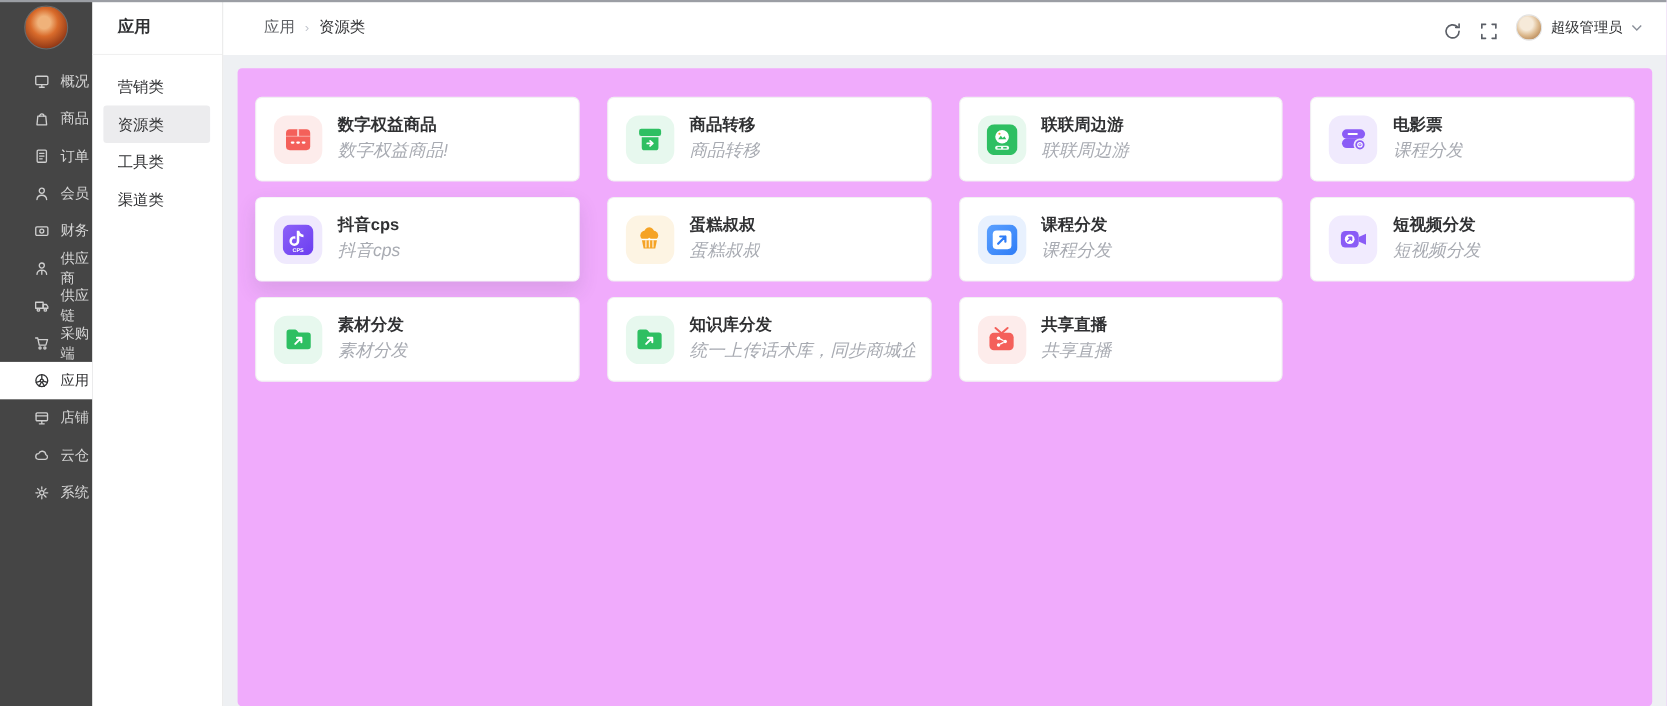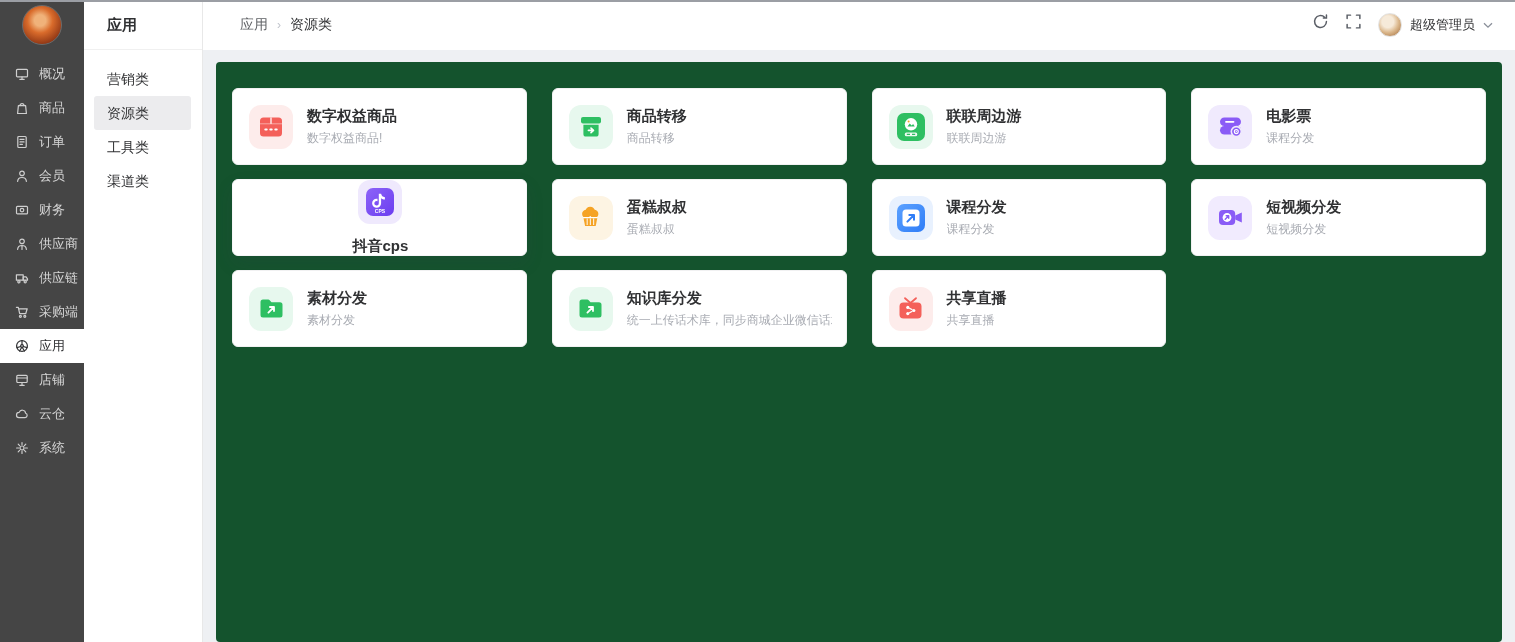--- a/index.html
+++ b/index.html
@@ -6,21 +6,21 @@
   html,body { width:1515px; height:642px; overflow:hidden;
     font-family:"Liberation Sans","DejaVu Sans",sans-serif; background:#eef0f3; }
   .top-line { position:absolute; top:0; left:0; width:1515px; height:2px; background:#9b9ea4; z-index:50; }
   .app { display:flex; height:642px; }
 
   
   .primary { width:84px; background:#454545; flex:none; display:flex; flex-direction:column; align-items:stretch; }
   .logo { width:40px; height:40px; border-radius:50%; margin:5px auto 12px;
     background:radial-gradient(circle at 45% 38%, #f0b27a 0 18%, #d96b2b 40%, #8c3414 78%, #5e2410 100%);
     border:1px solid #6b6b6b; }
-  .pnav-item { height:34px; display:flex; align-items:center; padding-left:15px; gap:10px;
+  .pnav-item { height:34px; display:flex; align-items:center; padding-left:31px; gap:10px;
     color:#d6d6d6; font-size:13px; cursor:pointer; }
   .pnav-item .pnav-icon { width:14px; height:14px; display:flex; align-items:center; color:#cfcfcf; }
   .pnav-item.active { background:#fff; color:#303133; }
   .pnav-item.active .pnav-icon { color:#303133; }
 
   
   .secondary { width:119px; background:#fff; border-right:1px solid #e8e8e8; flex:none; }
   .sec-header { height:50px; line-height:50px; padding-left:23px; font-size:15px; font-weight:bold;
     color:#303133; border-bottom:1px solid #f0f0f0; }
   .sec-list { padding-top:12px; }
@@ -29,40 +29,40 @@
   .snav-item.active { background:#ececee; }
 
   
   .main { flex:1; display:flex; flex-direction:column; min-width:0; }
   .hdr { height:50px; background:#fff; display:flex; align-items:center; justify-content:space-between;
     padding:0 22px 0 37px; flex:none; }
   .crumbs { display:flex; align-items:center; gap:9px; font-size:14px; }
   .crumb-first { color:#606266; cursor:pointer; }
   .crumb-sep { color:#c0c4cc; font-size:12px; }
   .crumb-last { color:#303133; }
-  .hdr-right { display:flex; align-items:flex-start; gap:16px; }
+  .hdr-right { display:flex; align-items:flex-end; gap:16px; }
   .hdr-icon { width:17px; height:17px; color:#5a5e66; cursor:pointer; display:flex; }
   .user { display:flex; align-items:center; gap:8px; cursor:pointer; }
   .avatar { width:24px; height:24px; border-radius:50%;
     background:radial-gradient(circle at 40% 35%, #f6ead9 0 30%, #dcb98e 55%, #b98a5a 80%, #8f6a46 100%);
     border:1px solid #e3e3e3; }
   .user-name { font-size:13px; color:#303133; }
   .caret { color:#8a8f99; display:flex; }
 
   .content { flex:1; padding:12px 13px 0 13px; overflow:hidden; }
-  .panel { background:#14532d; border-radius:4px; height:100%; padding:26px 16px; }
+  .panel { background:#f0abfc; border-radius:4px; height:100%; padding:26px 16px; }
   .grid { display:grid; grid-template-columns:repeat(4,1fr); column-gap:25px; row-gap:14px; }
   .card { height:77px; background:#fff; border:1px solid #f1f1f2; border-radius:6px;
     display:flex; align-items:center; padding:0 14px 0 16px; gap:14px; cursor:pointer; overflow:hidden; }
-  .card.elevated { border-color:#f6f6f8; box-shadow:0 8px 18px rgba(60,60,80,.12);flex-direction:column; }
+  .card.elevated { border-color:#f6f6f8; box-shadow:0 8px 18px rgba(60,60,80,.12); }
   .tile { width:44px; height:44px; border-radius:12px; flex:none;
     display:flex; align-items:center; justify-content:center; }
   .card-text { display:flex; flex-direction:column; gap:7px; min-width:0; }
   .card-title { font-size:15px; font-weight:bold; color:#303133; line-height:1.1; white-space:nowrap; }
-  .card-desc { font-size:12px; color:#a8abb2; line-height:1.1; white-space:nowrap; overflow:hidden; }
+  .card-desc { font-size:16px; color:#a8abb2; line-height:1.1; white-space:nowrap; overflow:hidden;font-style:italic; }
 </style>
 </head>
 <body>
 
 <div class="top-line"></div>
 
 <div class="app">
 
   <aside class="primary">
     <div class="logo"></div>

